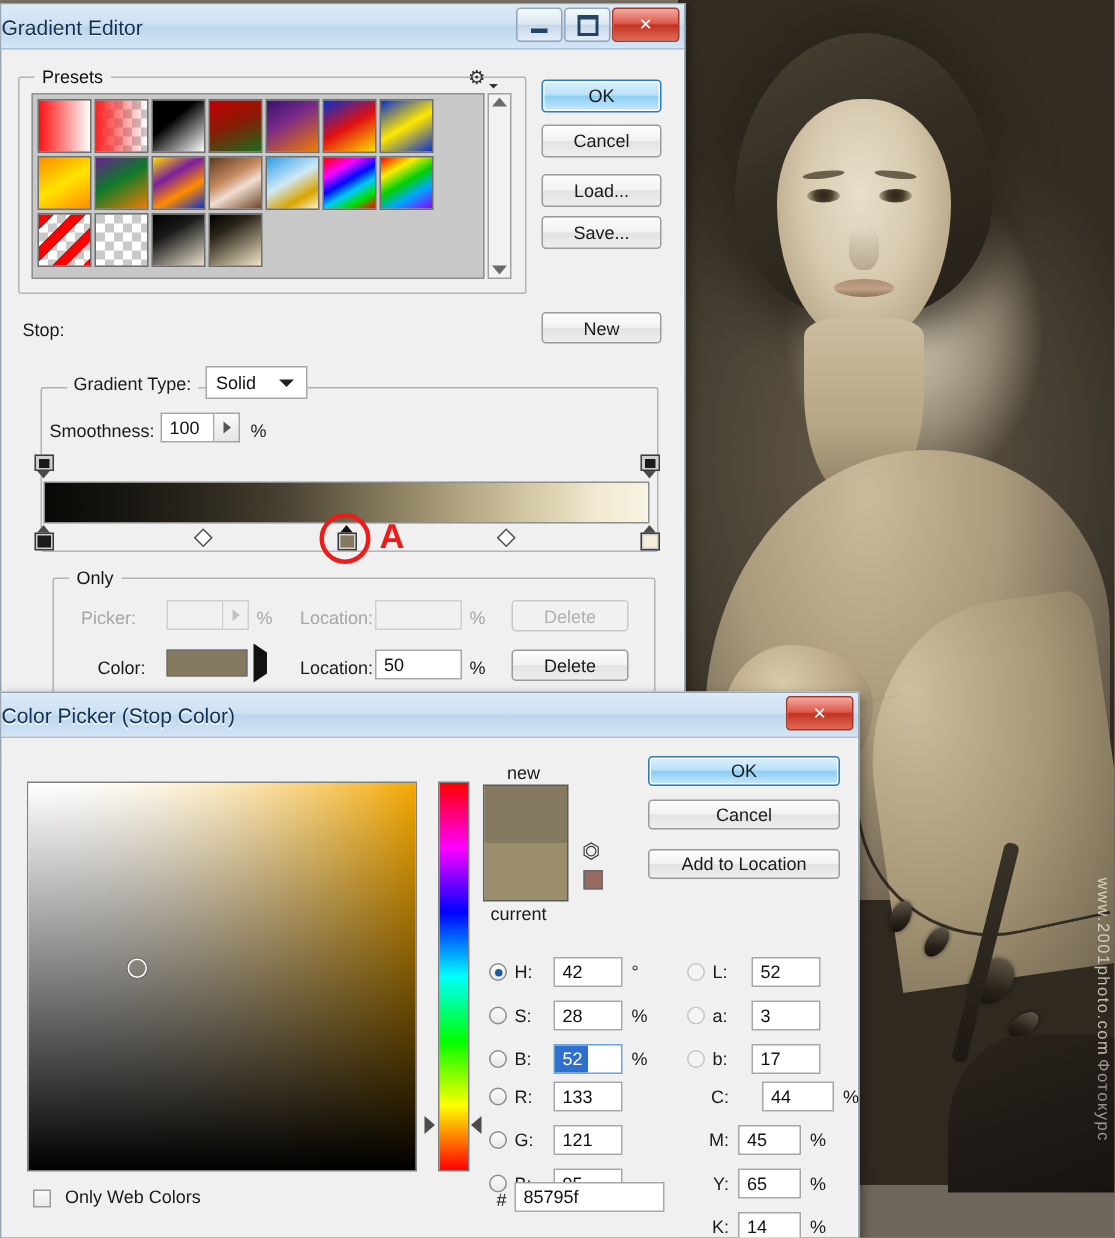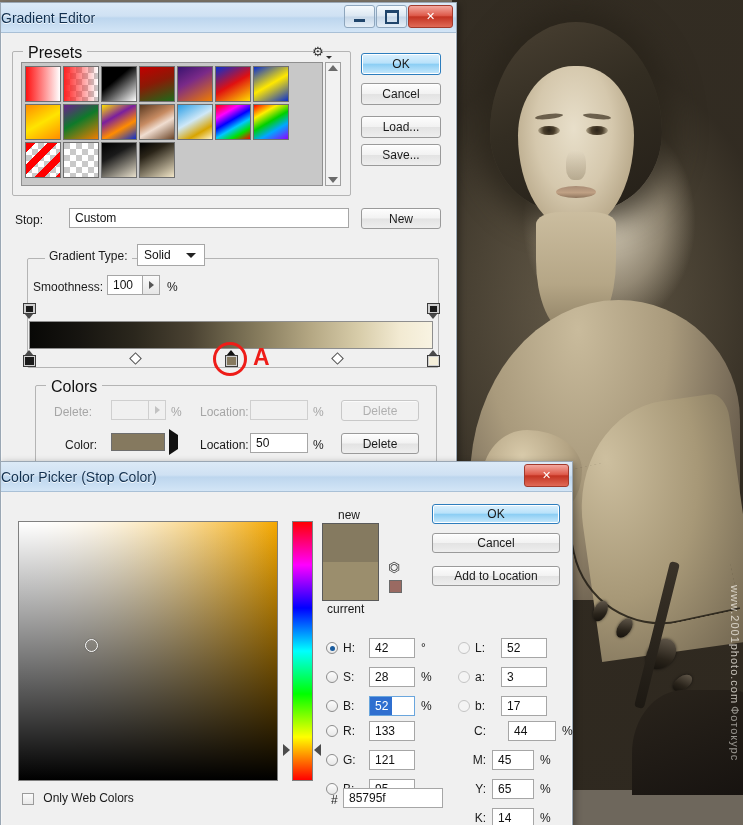--- a/index.html
+++ b/index.html
@@ -132,21 +132,21 @@
     border-color:#a23a2c;color:#fff;font-weight:bold;
   }
   .wb .min{display:block;width:11px;height:3px;background:#20456b;margin-top:7px;}
   .wb .max{display:block;width:10px;height:9px;border:2px solid #20456b;border-top-width:3px;}
 
   
   .group{
     position:absolute;border:1px solid #b4b4b4;border-radius:2px;
   }
   .group-label{
-    position:absolute;background:#f0f0f0;padding:0 5px;font-size:16px;color:#111;
+    position:absolute;background:#f0f0f0;padding:0 5px;font-size:12px;color:#111;
     top:-8px;left:10px;
   }
   .lbl{font-size:12px;color:#1a1a1a;}
   .lbl.dim{color:#a6a6a6;}
   .tf{
     background:#fff;border:1px solid #a6a6a6;box-sizing:border-box;
     font-size:12px;color:#111;padding:2px 5px;font-family:"Liberation Sans",sans-serif;
     height:20px;line-height:15px;
   }
   .tf.dim{background:#f0f0f0;border-color:#cfcfcf;color:#bbb;}
@@ -378,21 +378,20 @@
       </div>
     </div>
     <div class="gear">⚙<i class="caret"></i></div>
 
     <div class="btn primary" style="left:360px;top:50px;width:80px;height:22px;position:absolute;">OK</div>
     <div class="btn" style="left:360px;top:80px;width:80px;height:22px;position:absolute;">Cancel</div>
     <div class="btn" style="left:360px;top:113px;width:80px;height:22px;position:absolute;">Load...</div>
     <div class="btn" style="left:360px;top:141px;width:80px;height:22px;position:absolute;">Save...</div>
 
     <span class="lbl" style="position:absolute;left:14px;top:210px;">Stop:</span>
-    <input class="tf" style="position: absolute; left: 68px; top: 205px; width: 280px;" value="Custom">
     <div class="btn" style="left:360px;top:205px;width:80px;height:21px;position:absolute;">New</div>
 
     <div class="group" id="gradTypeBox"></div>
     <span class="lbl" style="position:absolute;left:44px;top:246px;background:#f0f0f0;padding:0 4px;">Gradient Type:</span>
     <div class="combo" style="position:absolute;left:136px;top:241px;width:68px;">
       <span>Solid</span>
       <i class="arr"></i>
     </div>
 
     <span class="lbl" style="position:absolute;left:32px;top:277px;">Smoothness:</span>
@@ -430,24 +429,24 @@
           <span class="inner" style="background:#f5efda"></span>
         </div>
         <div class="midpoint" style="left: 129.54px; top: 351px;"></div>
         <div class="midpoint" style="left: 331.54px; top: 351px;"></div>
       </div>
 
     <div class="annot-circle" style="left:212px;top:339px;"></div>
     <div class="annot-letter" style="left:252px;top:341px;">A</div>
 
     <div class="group" id="stopsBox">
-      <span class="group-label">Colors</span>
-    </div>
-
-    <span class="lbl dim" style="position:absolute;left:53px;top:402px;">Delete:</span>
+      <span class="group-label">Only</span>
+    </div>
+
+    <span class="lbl dim" style="position:absolute;left:53px;top:402px;">Picker:</span>
     <input class="tf dim" style="position: absolute; left: 110px; top: 397px; width: 38px;" value="">
     <div class="spin dim" style="position:absolute;left:148px;top:397px;">
         <i class="tri-r dim"></i>
       </div>
     <span class="lbl dim" style="position:absolute;left:170px;top:402px;">%</span>
     <span class="lbl dim" style="position:absolute;left:199px;top:402px;">Location:</span>
     <input class="tf dim" style="position: absolute; left: 249px; top: 397px; width: 58px;" value="">
     <span class="lbl dim" style="position:absolute;left:312px;top:402px;">%</span>
     <div class="btn dim" style="position:absolute;left:340px;top:397px;width:78px;height:21px;">Delete</div>
 

